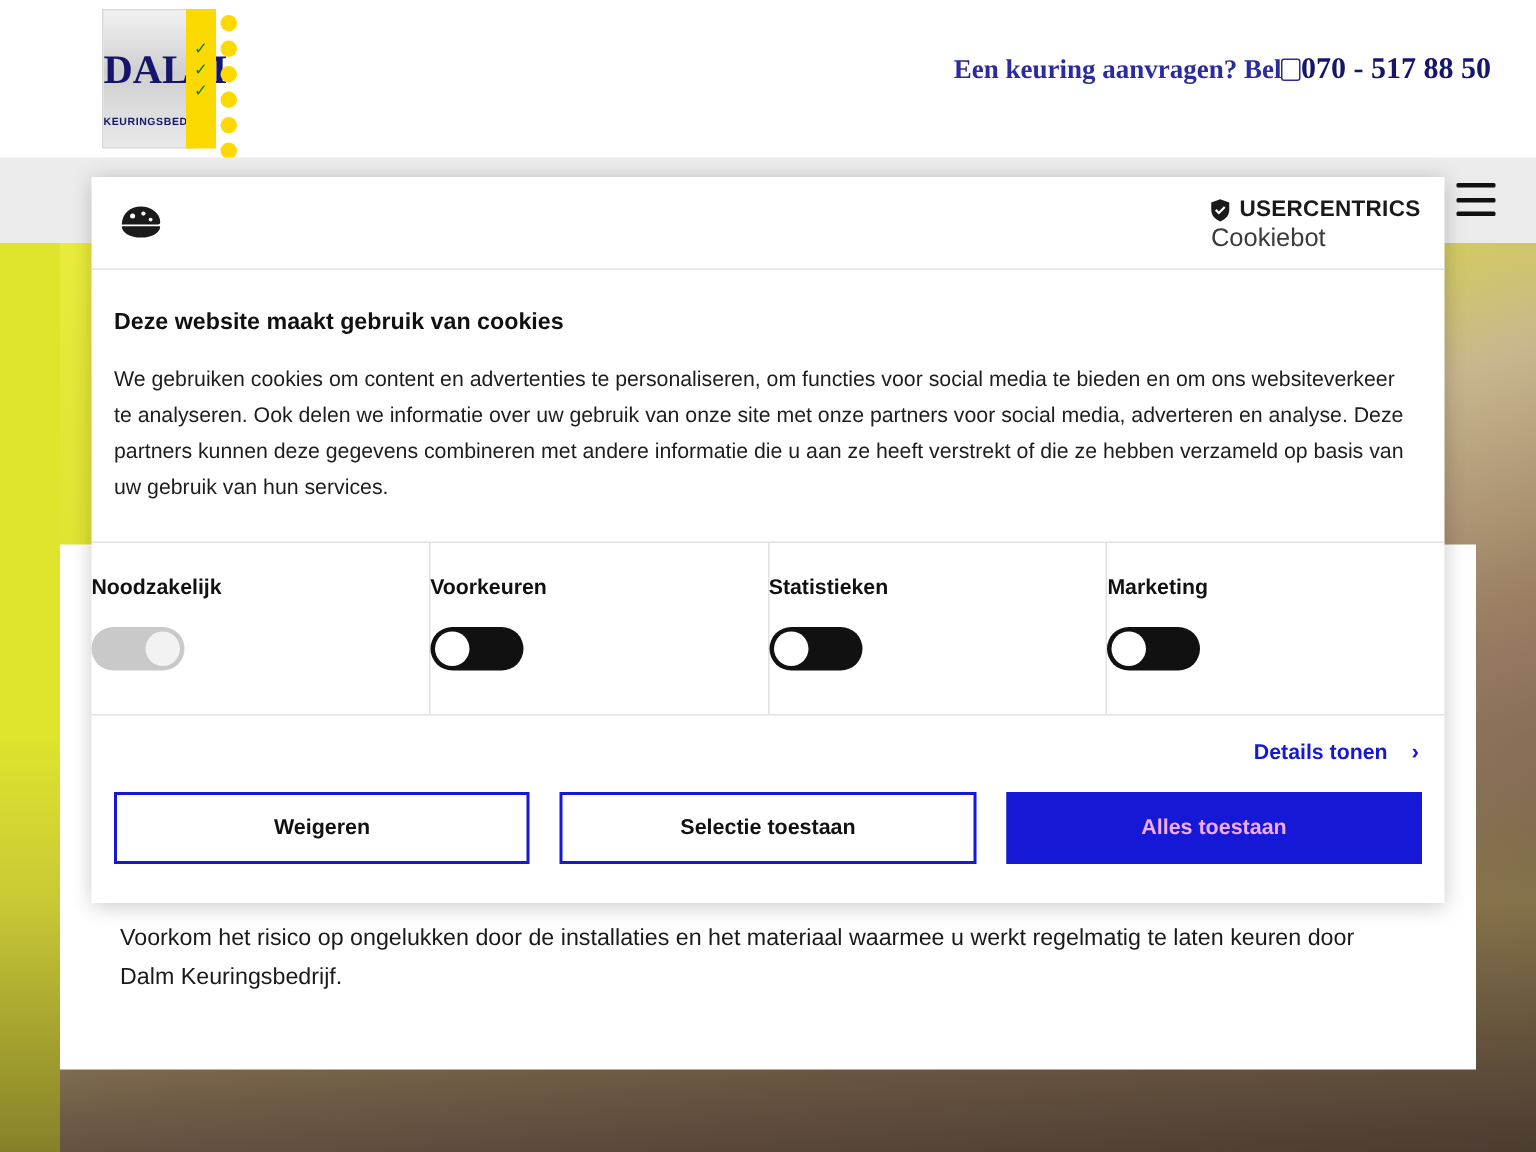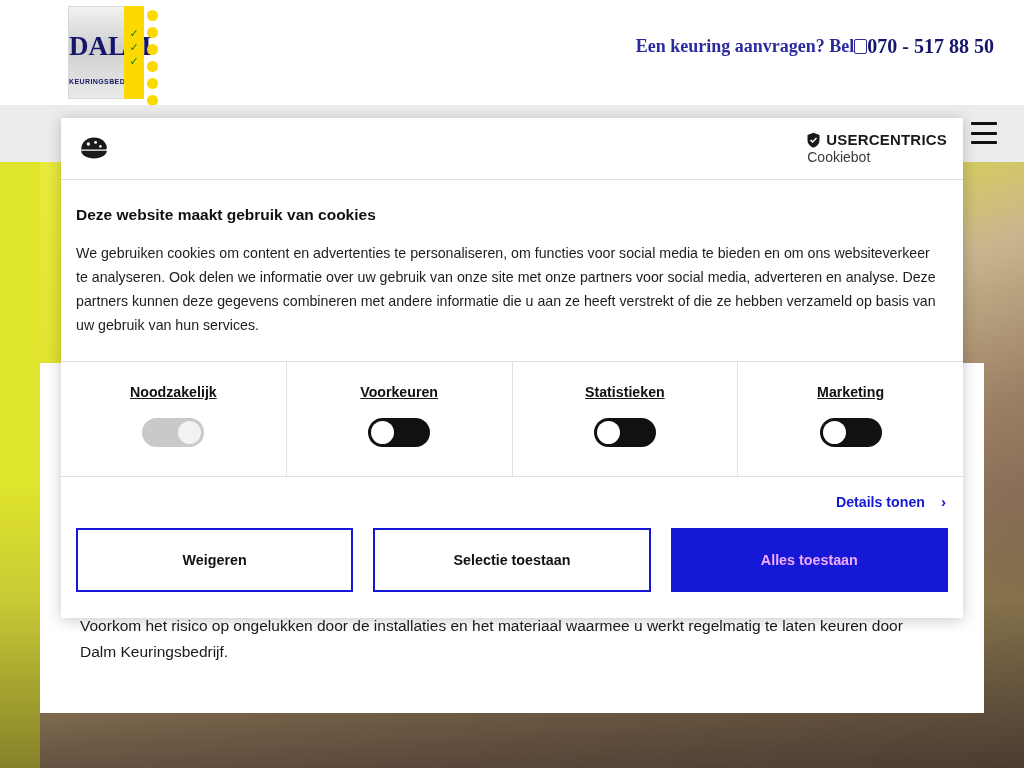--- a/index.html
+++ b/index.html
@@ -202,21 +202,21 @@
   .cd-brand-top {
     display: flex;
     align-items: center;
     gap: 5px;
     font-size: 15px;
     font-weight: bold;
     letter-spacing: .2px;
     color: #1a1a1a;
   }
   .cd-brand-sub {
-    font-size: 14px;
+    font-size: 17px;
     color: #3a3a3a;
     margin-top: 1px;
     margin-left: 1px;
   }
   .shield {
     width: 15px; height: 16px;
   }
 
   .cd-body {
     padding: 26px 27px 24px 15px;
@@ -234,23 +234,21 @@
     color: #1d1d1d;
   }
 
   .cd-cats {
     display: flex;
     border-bottom: 1px solid #e2e2e2;
   }
   .cd-cat {
     flex: 1;
     padding: 22px 0 26px 0;
-    text-align: center;
     border-right: 1px solid #e2e2e2;
-    text-decoration: underline;
   }
   .cd-cat:last-child { border-right: none; }
   .cd-cat-label {
     font-size: 14.2px;
     font-weight: bold;
     color: #111;
     margin-bottom: 18px;
   }
   .toggle {
     display: inline-block;
@@ -295,21 +293,21 @@
     font-weight: bold;
   }
 
   .cd-actions {
     display: flex;
     gap: 20px;
     padding: 8px 15px 26px 15px;
   }
   .btn {
     flex: 1;
-    height: 64px;
+    height: 48px;
     border: 2px solid #1519d6;
     background: #ffffff;
     color: #111;
     font-size: 14.3px;
     font-weight: bold;
     font-family: "Liberation Sans", sans-serif;
     cursor: pointer;
   }
   .btn.primary {
     background: #1519d6;

